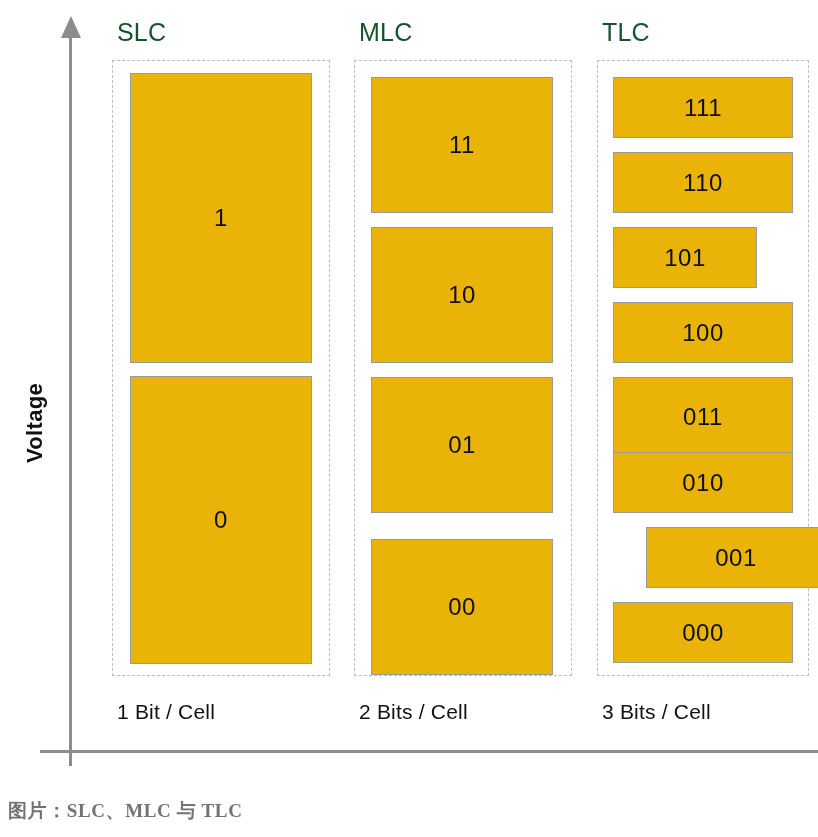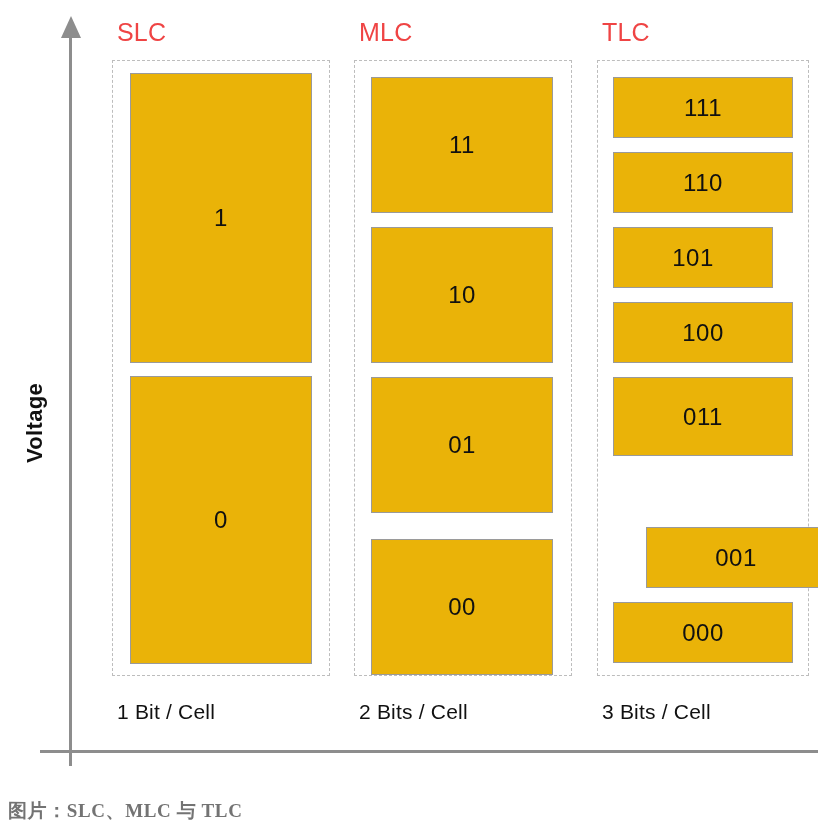--- a/index.html
+++ b/index.html
@@ -60,21 +60,21 @@
     transform: rotate(-90deg);
     transform-origin: center center;
     white-space: nowrap;
   }
 
   
   .col-title {
     position: absolute;
     font-size: 25px;
     font-weight: 400;
-    color: #ef4444;
+    color: #14532d;
     letter-spacing: 0.2px;
     white-space: nowrap;
   }
   .col-box {
     position: absolute;
     border: 1.5px dashed #bdbdbd;
     box-sizing: border-box;
     background: transparent;
   }
   .col-footer {
@@ -166,29 +166,32 @@
 
   <div class="col-box" style="left:597px; top:60px; width:212px; height:616px;">
   </div>
 
   <div class="cell" style="left:613px; top:77px; width:180px; height:61px;">
     <span class="cell-label">111</span>
   </div>
   <div class="cell" style="left:613px; top:152px; width:180px; height:61px;">
     <span class="cell-label">110</span>
   </div>
-  <div class="cell" style="left:613px; top:227px; width:160px; height:61px;">
+  <div class="cell" style="left:613px; top:227px; width:144px; height:61px;">
     <span class="cell-label">101</span>
   </div>
   <div class="cell" style="left:613px; top:302px; width:180px; height:61px;">
     <span class="cell-label">100</span>
   </div>
   <div class="cell" style="left:613px; top:377px; width:180px; height:79px;">
     <span class="cell-label">011</span>
   </div>
+  <div class="cell" style="left:613px; top:452px; width:180px; height:61px;">
+    <span class="cell-label">010</span>
+  </div>
   <div class="cell" style="left:646px; top:527px; width:180px; height:61px;">
     <span class="cell-label">001</span>
   </div>
   <div class="cell" style="left:613px; top:602px; width:180px; height:61px;">
     <span class="cell-label">000</span>
   </div>
 
   <div class="col-footer" style="left:602px; top:700px;">3 Bits / Cell</div>
 
   <div class="caption">图片：SLC、MLC 与 TLC</div>

